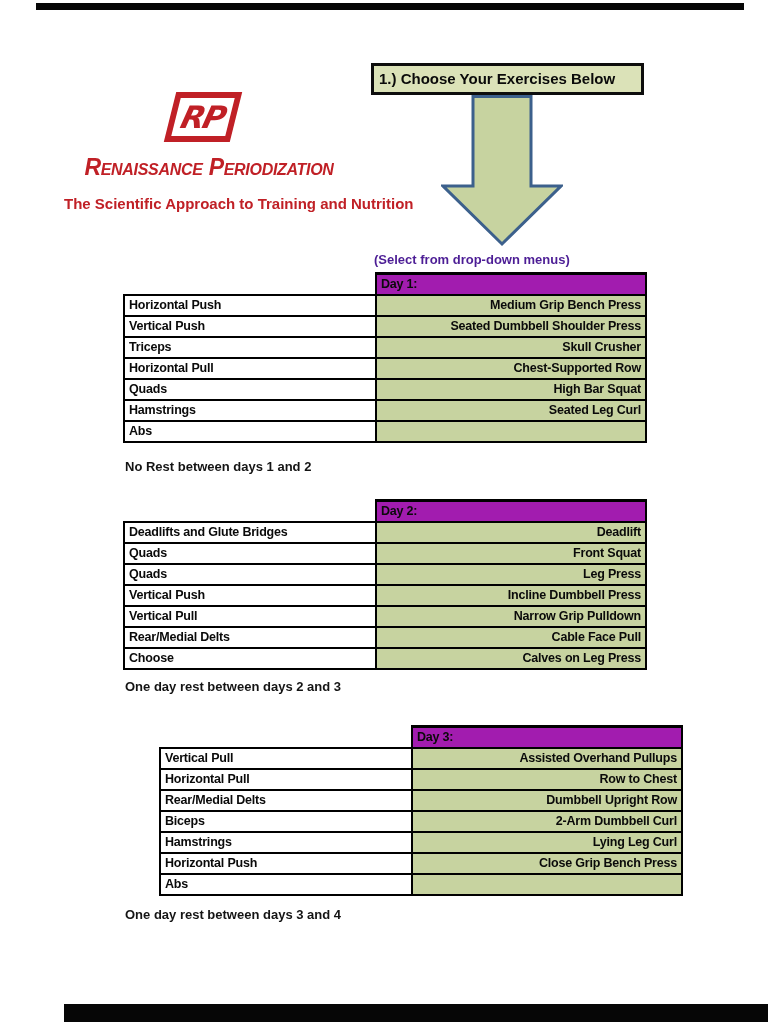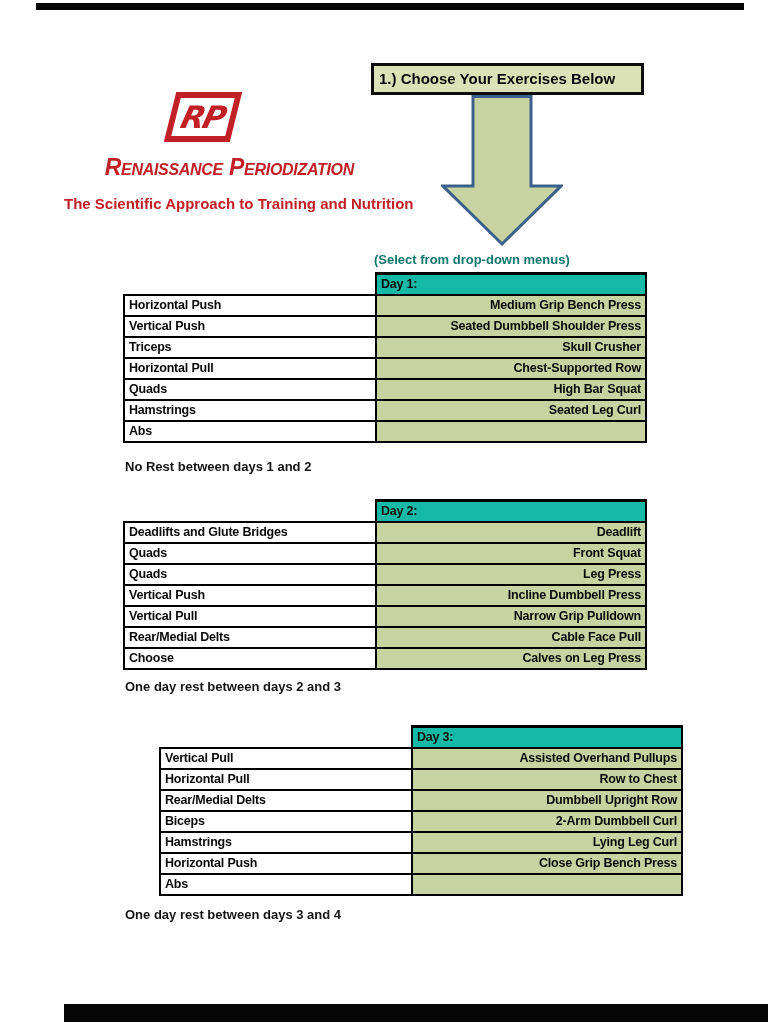--- a/index.html
+++ b/index.html
@@ -19,21 +19,21 @@
   .rp-box{
     position:absolute;left:106px;top:16px;width:66px;height:50px;
     border:6px solid #c02026;background:#fff;box-sizing:border-box;
     transform:skewX(-14deg);display:flex;align-items:center;justify-content:center;
   }
   .rp-mono{
     font-family:"DejaVu Sans",sans-serif;font-weight:bold;font-style:italic;
     color:#c02026;font-size:31px;letter-spacing:-2px;line-height:1;
   }
   .brand{
-    position:absolute;left:0;top:78px;width:290px;text-align:right;
+    position:absolute;left:0;top:78px;width:290px;text-align:center;
     font-variant:small-caps;font-weight:bold;font-style:italic;
     color:#c02026;font-size:23px;letter-spacing:-0.3px;white-space:nowrap;
   }
   .tagline{
     position:absolute;left:0;top:119px;width:290px;text-align:center;
     color:#c02026;font-weight:bold;font-size:15px;white-space:nowrap;
   }
 
   
   .choose-box{
@@ -42,39 +42,39 @@
     font-weight:bold;font-size:15px;color:#0a0a0a;
     line-height:26px;padding-left:5px;white-space:nowrap;
   }
 
   
   .arrow{position:absolute;left:441px;top:95px;}
 
   
   .select-note{
     position:absolute;left:374px;top:252px;
-    font-weight:bold;font-size:13px;color:#0f766e;white-space:nowrap;
+    font-weight:bold;font-size:13px;color:#4c1d95;white-space:nowrap;
   }
 
   
   table.day{
     position:absolute;left:123px;width:522px;
     border-collapse:collapse;table-layout:fixed;
   }
   table.day col.c1{width:252px;}
   table.day col.c2{width:270px;}
   table.day tr{height:21px;}
   table.day td{
     padding:0 4px;font-weight:bold;font-size:12.5px;color:#0a0a0a;
     overflow:hidden;white-space:nowrap;letter-spacing:-0.2px;
   }
   td.spacer{border:none;background:transparent;}
   td.dayhdr{
     border-top:3px solid #000;border-left:2px solid #000;border-right:2px solid #000;
-    background:#14b8a6;font-size:13px;
+    background:#a21caf;font-size:13px;
   }
   td.cat{border:2px solid #000;background:#fff;}
   td.exr{border:2px solid #000;background:#c7d3a0;text-align:right;}
   .t1{top:272px;} .t2{top:499px;} .t3{top:725px;margin-left:36px;}
 
   
   .rest{
     position:absolute;left:125px;font-weight:bold;font-size:13px;color:#141414;
     white-space:nowrap;
   }

